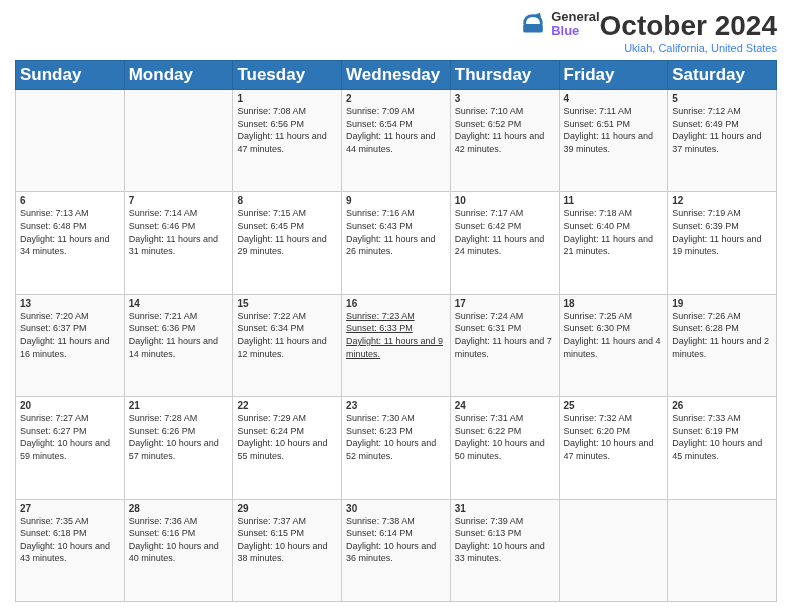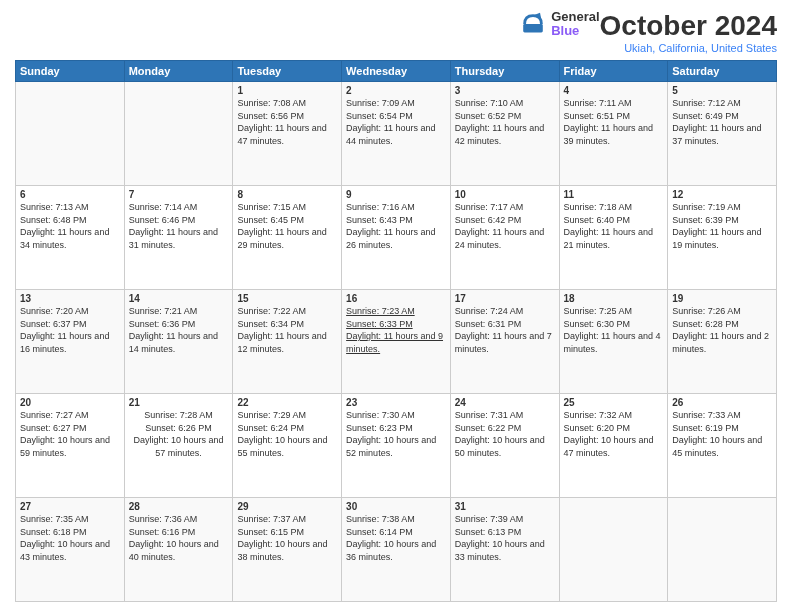--- a/index.html
+++ b/index.html
@@ -57,21 +57,21 @@
     .calendar {
       flex: 1;
       border: 1px solid #ccc;
       border-collapse: collapse;
       width: 100%;
       table-layout: fixed;
     }
     .calendar th {
       background-color: #2e75b6;
       color: white;
-      font-size: 11px;
+      font-size: 17px;
       font-weight: bold;
       padding: 4px 4px;
       border: 1px solid #2565a0;
       text-align: left;
     }
     .calendar td {
       border: 1px solid #ccc;
       vertical-align: top;
       padding: 3px 4px;
       font-size: 9.5px;
@@ -257,21 +257,21 @@
         </tr>
         <tr>
           <td>
             <div class="day-num">20</div>
             <div class="day-info" style="white-space: pre-line;">Sunrise: 7:27 AM
 Sunset: 6:27 PM
 Daylight: 10 hours and 59 minutes.</div>
           </td>
           <td>
             <div class="day-num">21</div>
-            <div class="day-info" style="white-space: pre-line; text-align: center;">Sunrise: 7:28 AM
+            <div class="day-info" style="white-space: pre-line;">Sunrise: 7:28 AM
 Sunset: 6:26 PM
 Daylight: 10 hours and 57 minutes.</div>
           </td>
           <td>
             <div class="day-num">22</div>
             <div class="day-info" style="white-space: pre-line;">Sunrise: 7:29 AM
 Sunset: 6:24 PM
 Daylight: 10 hours and 55 minutes.</div>
           </td>
           <td>

